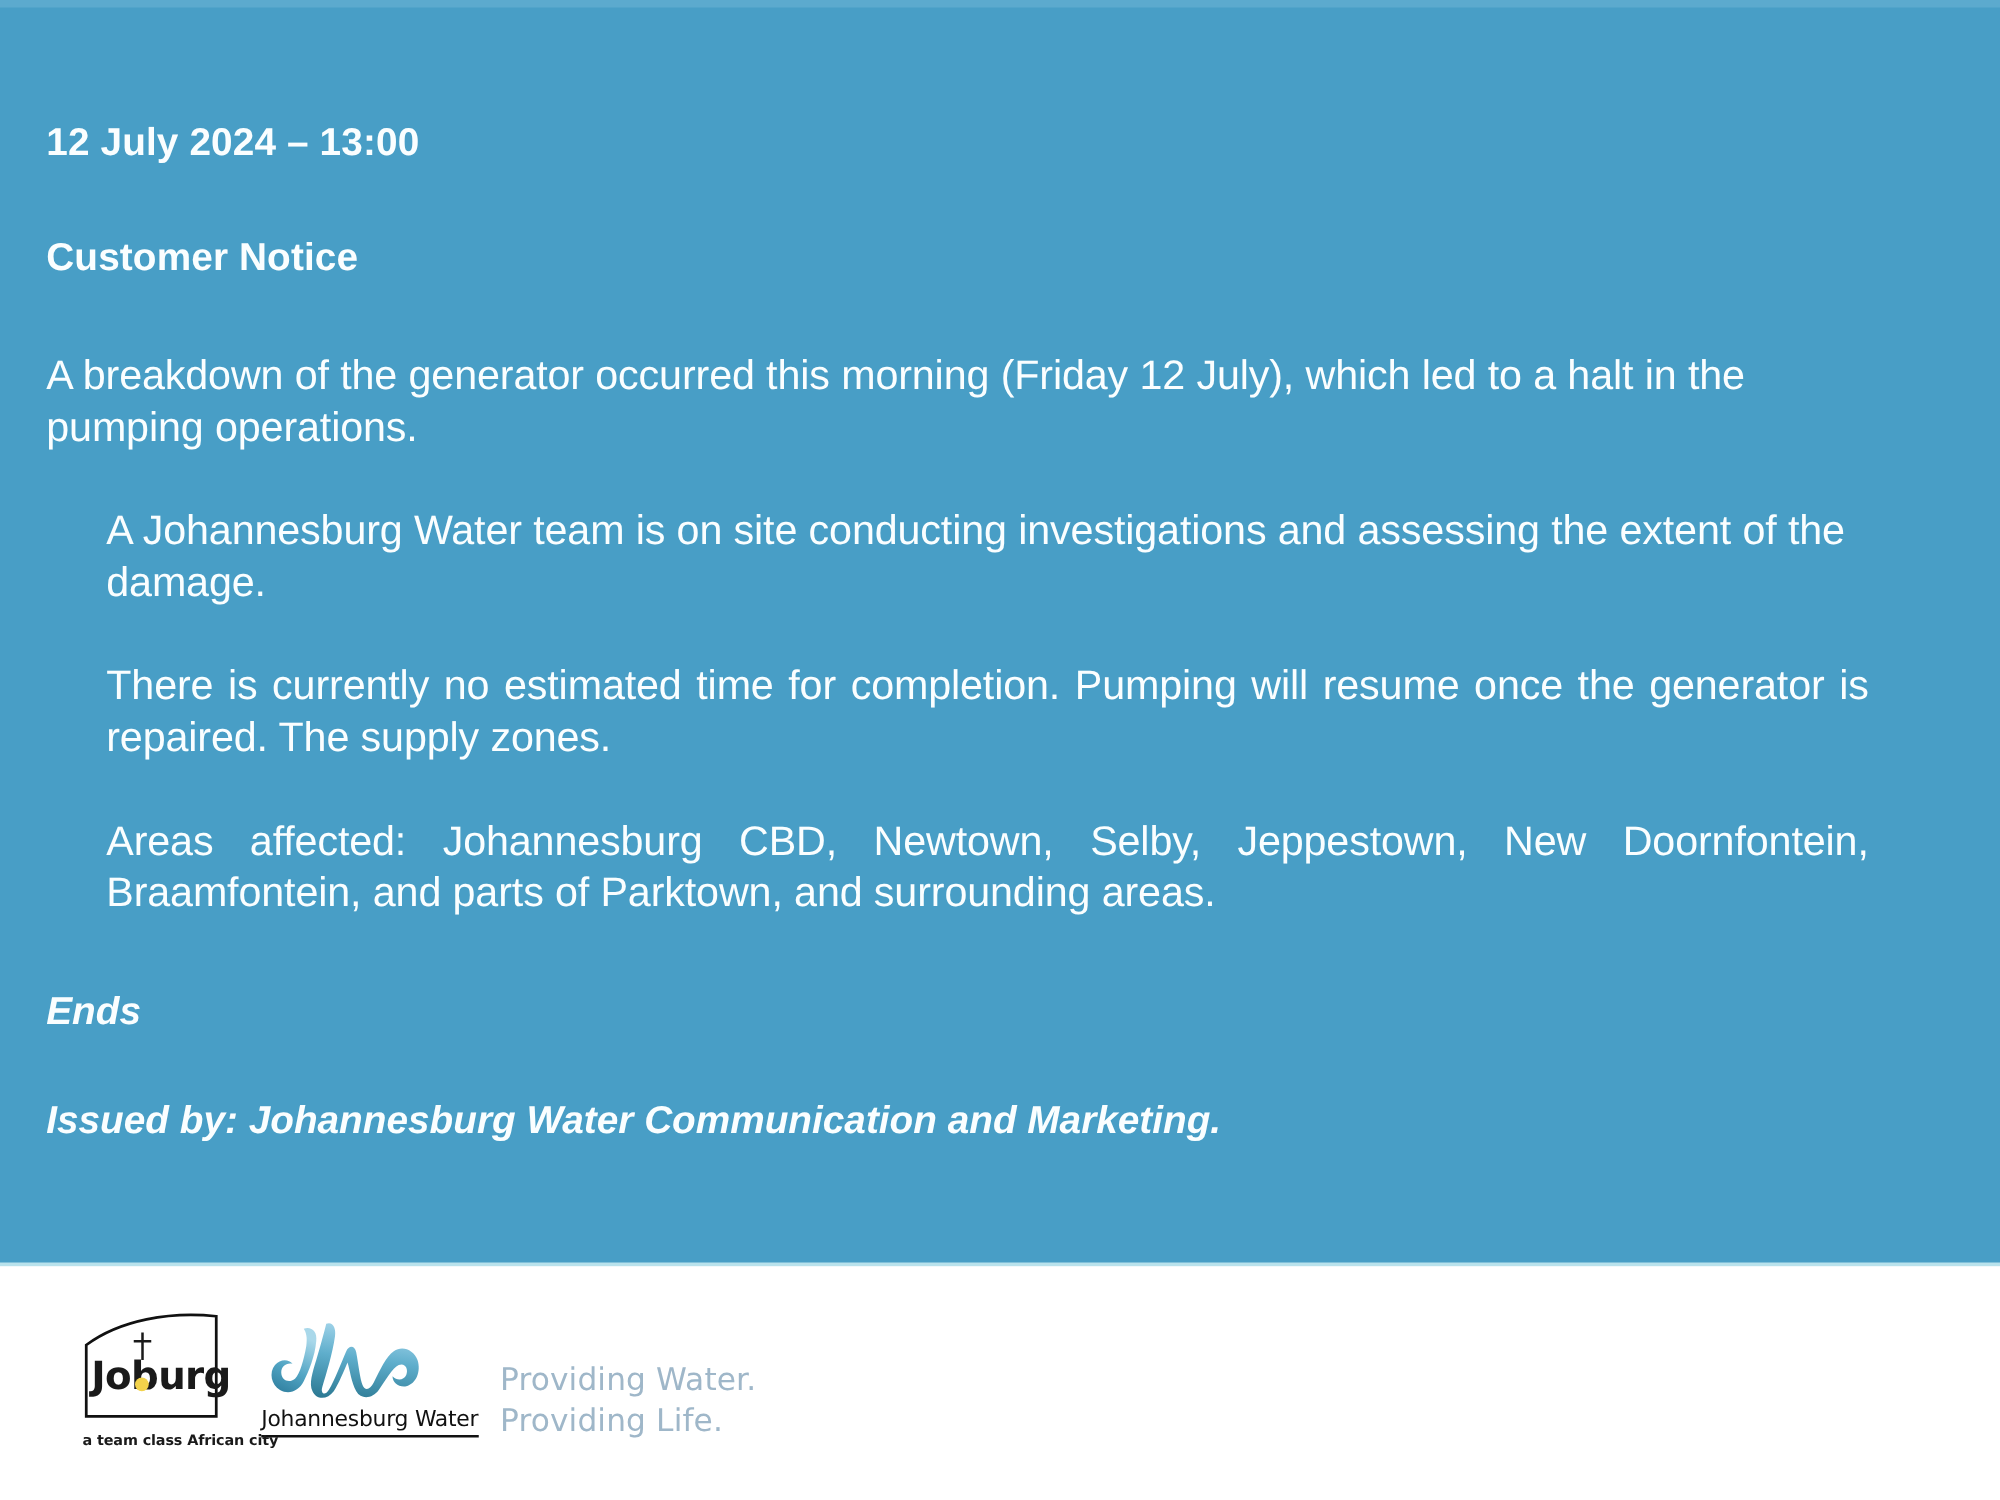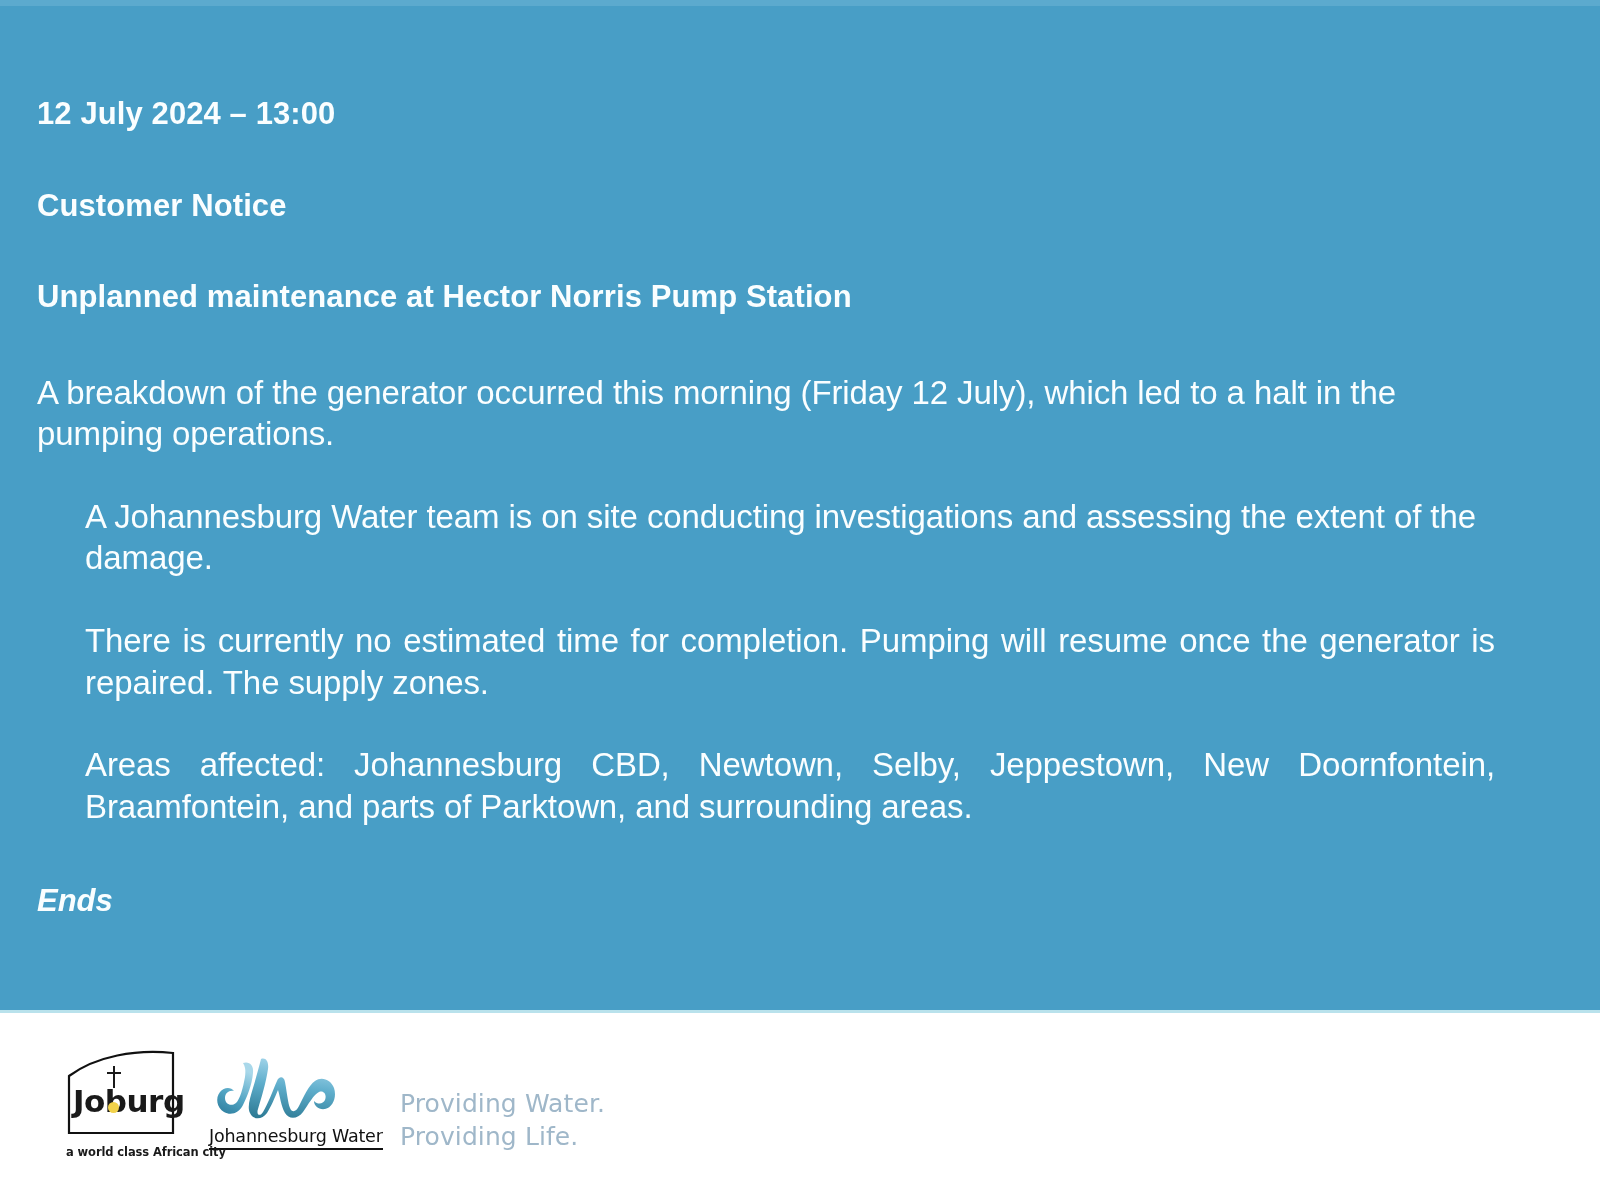--- a/index.html
+++ b/index.html
@@ -208,50 +208,50 @@
 
   <div id="notice-panel">
     <div id="panel-top-hairline"></div>
 
     <div id="notice-body">
 
       <p class="ntext head-line" id="notice-date">12 July 2024 – 13:00</p>
 
       <p class="ntext head-line" id="notice-kicker">Customer Notice</p>
 
-      <p class="ntext head-line" id="notice-headline">Unplanned maintenance at Hector Norris Pump Station</p>
 
       <p class="ntext para" id="para-breakdown">A breakdown of the generator occurred this morning (Friday 12 July), which led to a halt in the pumping operations.</p>
 
       <p class="ntext para" id="para-team">A Johannesburg Water team is on site conducting investigations and assessing the extent of the damage.</p>
 
       <p class="ntext para justified" id="para-no-eta">There is currently no estimated time for completion. Pumping will resume once the generator is repaired. The supply zones.</p>
 
       <p class="ntext para justified" id="para-areas">Areas affected: Johannesburg CBD, Newtown, Selby, Jeppestown, New Doornfontein, Braamfontein, and parts of Parktown, and surrounding areas.</p>
 
       <p class="ntext signoff" id="notice-ends">Ends</p>
 
+      <p class="ntext signoff" id="notice-issued-by">Issued by: Johannesburg Water Communication and Marketing.</p>
     </div>
 
     <div id="panel-bottom-hairline"></div>
   </div>
 
   <div id="notice-footer">
     <div id="footer-inner">
 
       <div id="joburg-logo">
         <div id="joburg-shield">
           <svg width="110" height="86" viewBox="0 0 110 86" aria-hidden="true">
             <path d="M3 26 C 30 6, 70 -1, 107 3 L 107 83 L 3 83 Z" fill="#ffffff" stroke="#111111" stroke-width="2.2"></path>
           </svg>
           <div id="joburg-spire"></div>
           <div id="joburg-wordmark">Joburg</div>
           <div id="joburg-dot"></div>
         </div>
-        <div id="joburg-tagline">a world class African city</div>
+        <div id="joburg-tagline">a team class African city</div>
       </div>
 
       <div id="jw-logo">
         <svg id="jw-mark" width="145" height="68" viewBox="0 0 145 68" aria-hidden="true">
           <defs>
             <linearGradient id="jwgrad" x1="0" y1="1" x2="0.35" y2="0">
               <stop offset="0%" stop-color="#2C7B9B"></stop>
               <stop offset="45%" stop-color="#52A5C4"></stop>
               <stop offset="100%" stop-color="#A9D8EA"></stop>
             </linearGradient>

